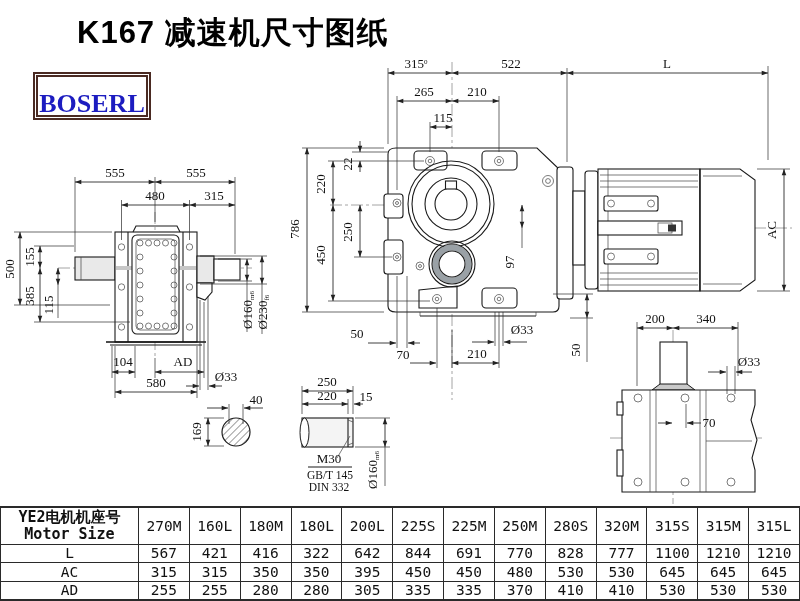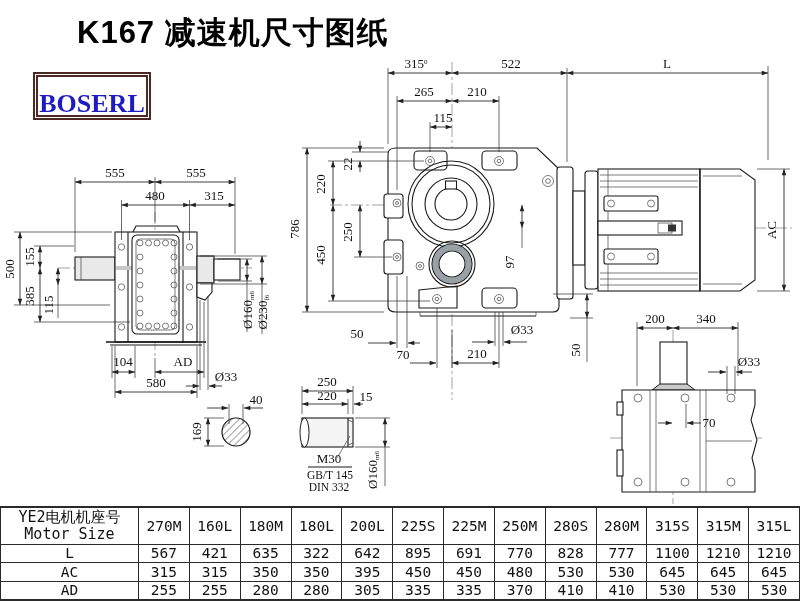--- a/index.html
+++ b/index.html
@@ -383,46 +383,46 @@
       <line class="dim" x1="385" y1="418" x2="385" y2="447" marker-start="url(#ar)" marker-end="url(#ar)"></line>
       <line class="ext" x1="385" y1="447" x2="385" y2="486"></line>
       <text class="d" transform="rotate(-90 377 470)" x="377" y="470"><tspan>Ø160</tspan><tspan class="tol" dy="2">m6</tspan></text>
     </g>
   </svg>
 
   <div id="tblwrap">
     <table id="size-table">
         <tbody>
           <tr>
-            <td class="hcell" style="width: 137px;">
+            <td class="hcell" style="width: 137px; font-weight: bold;">
               <div>YE2电机机座号</div>
               <div>Motor Size</div>
             </td>
             <td>270M</td>
             <td>160L</td>
             <td>180M</td>
             <td>180L</td>
             <td>200L</td>
             <td>225S</td>
             <td>225M</td>
             <td>250M</td>
             <td>280S</td>
-            <td>280M</td>
+            <td>320M</td>
             <td>315S</td>
             <td>315M</td>
             <td>315L</td>
           </tr>
           <tr>
             <td>L</td>
             <td>567</td>
             <td>421</td>
-            <td>635</td>
+            <td>416</td>
             <td>322</td>
             <td>642</td>
-            <td>895</td>
+            <td>844</td>
             <td>691</td>
             <td>770</td>
             <td>828</td>
             <td>777</td>
             <td>1100</td>
             <td>1210</td>
             <td>1210</td>
           </tr>
           <tr>
             <td>AC</td>

